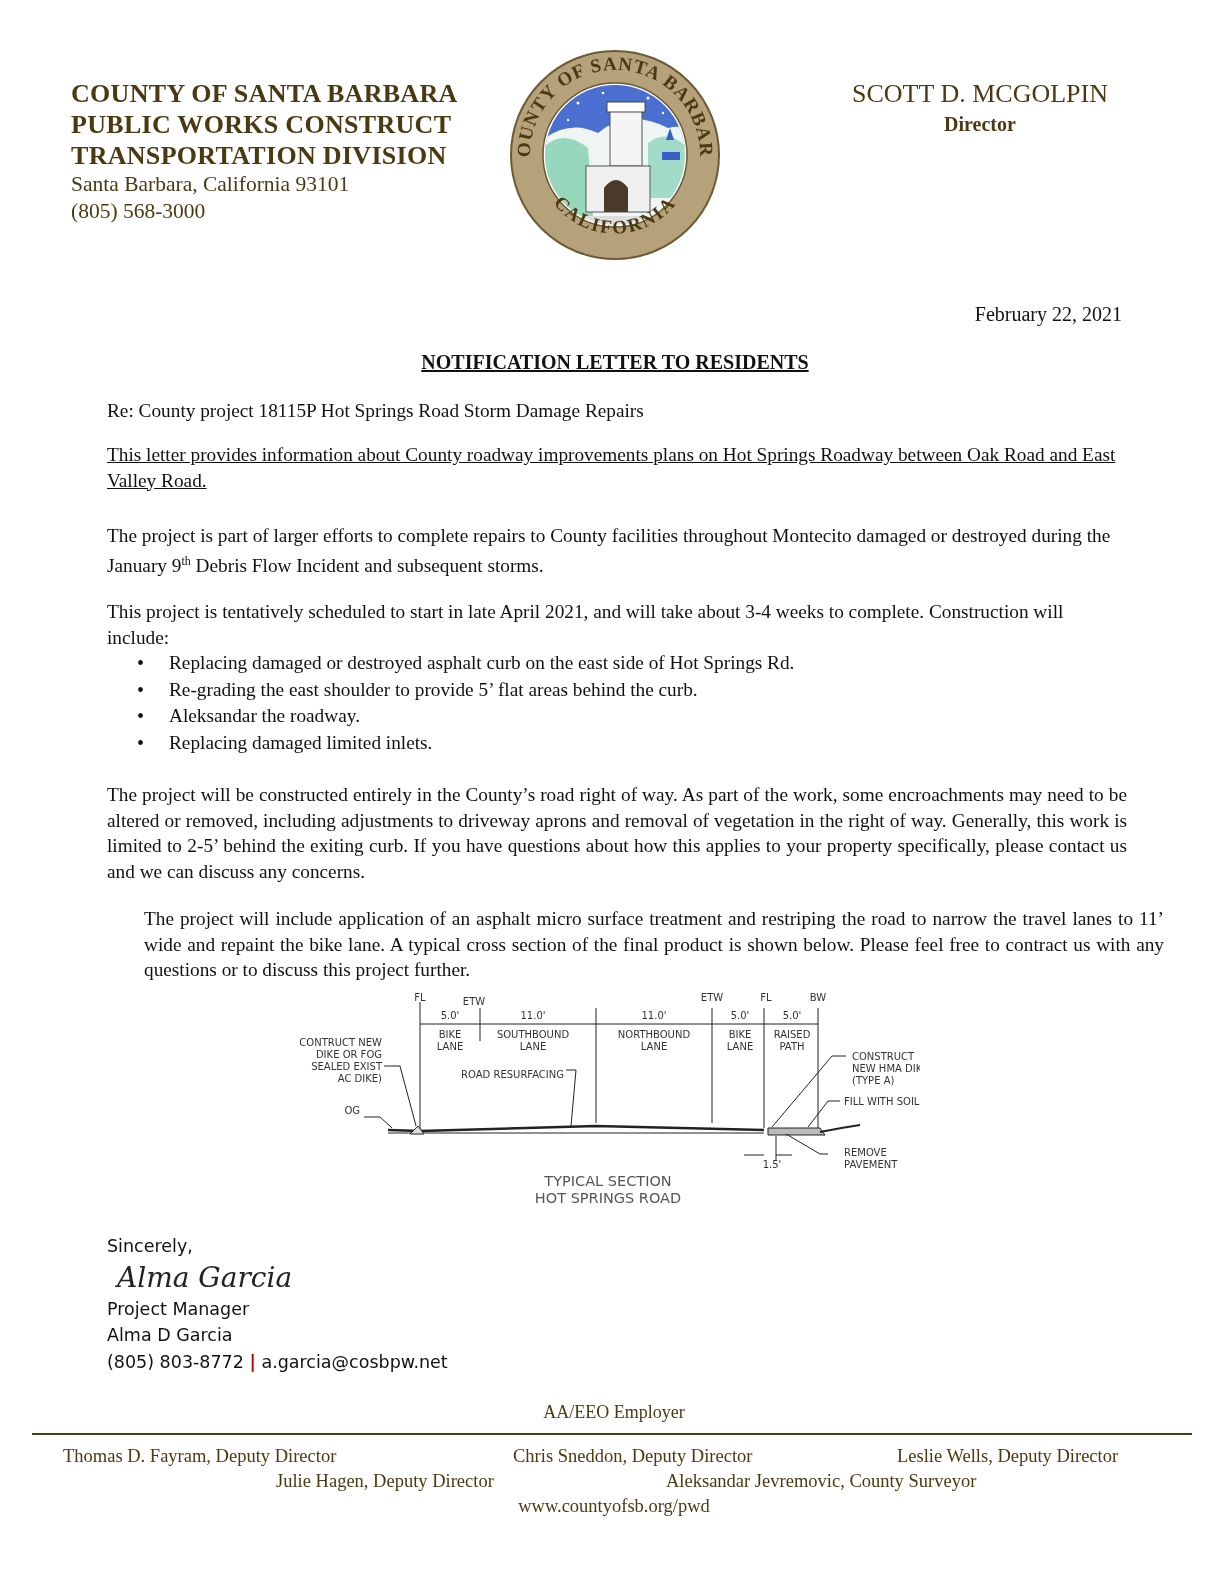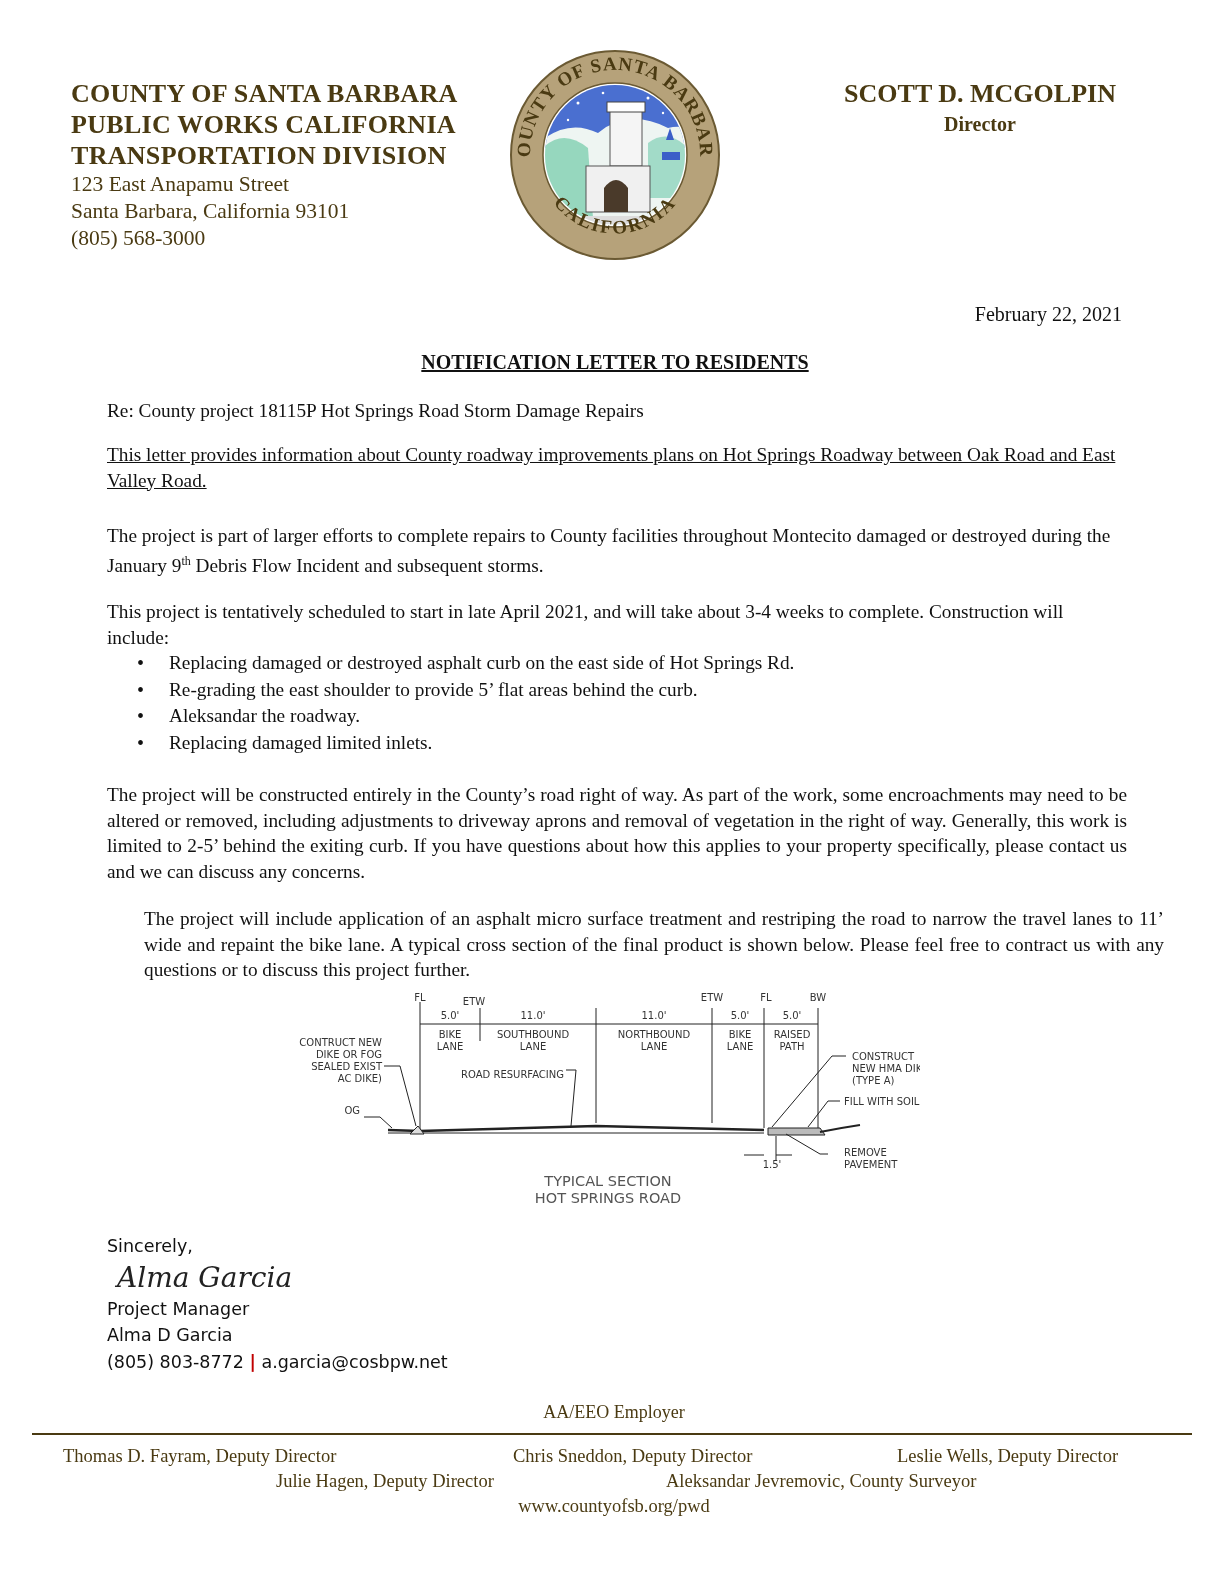--- a/index.html
+++ b/index.html
@@ -4,21 +4,21 @@
 <style>
   html, body { margin:0; padding:0; background:#fff; }
   body { width:1224px; height:1584px; position:relative; overflow:hidden;
          font-family:"Liberation Serif", serif; color:#111; }
   .brown { color:#4a3a12; }
   .hdr-left { position:absolute; left:71px; top:78px; }
   .hdr-left .b { font-weight:bold; font-size:26px; line-height:31px; letter-spacing:0.3px; }
   .hdr-left .r { font-size:21.5px; line-height:27px; }
   .seal { position:absolute; left:508px; top:48px; width:214px; height:214px; }
   .hdr-right { position:absolute; left:830px; top:78px; width:300px; text-align:center; }
-  .hdr-right .name { font-weight:bold; font-size:26px; line-height:31px; }
+  .hdr-right .name { font-weight:normal; font-size:26px; line-height:31px; }
   .hdr-right .title { font-weight:bold; font-size:20px; line-height:30px; }
   .date { position:absolute; right:102px; top:303px; font-size:20px; }
   .heading { position:absolute; left:0; width:1230px; top:351px; text-align:center;
              font-weight:bold; font-size:20px; text-decoration:underline; }
   .body-text { position:absolute; left:107px; width:1020px; font-size:19.3px; line-height:25.5px; }
   .body-text p { margin:0; }
   ul.items { margin:0; padding:0; list-style:none; }
   ul.items li { position:relative; padding-left:62px; line-height:26.5px; }
   ul.items li::before { content:"\2022"; position:absolute; left:30px; font-size:20px; }
   .diagram { position:absolute; left:280px; top:988px; width:640px; height:225px; }
@@ -27,23 +27,22 @@
   .sig .red { color:#c00000; font-weight:bold; }
   .eeo { position:absolute; left:0; width:1228px; top:1402px; text-align:center; font-size:18px; }
   .rule { position:absolute; left:32px; width:1160px; top:1433px; height:2px; background:#4a3a12; }
   .footer { position:absolute; font-size:18.5px; white-space:nowrap; }
 </style>
 </head>
 <body>
 
 <div class="hdr-left brown">
   <div class="b">COUNTY OF SANTA BARBARA</div>
-  <div class="b">PUBLIC WORKS CALIFORNIA</div>
+  <div class="b">PUBLIC WORKS CONSTRUCT</div>
   <div class="b">TRANSPORTATION DIVISION</div>
-  <div class="r">123 East Anapamu Street</div>
   <div class="r">Santa Barbara, California 93101</div>
   <div class="r">(805) 568-3000</div>
 </div>
 
 <svg class="seal" viewBox="0 0 214 214">
   <defs>
     <path id="arcTop" d="M 22 107 A 85 85 0 0 1 192 107"></path>
     <path id="arcBot" d="M 30 120 A 78 78 0 0 0 184 120"></path>
     <clipPath id="inner">
         <circle cx="107" cy="107" r="70"></circle>

